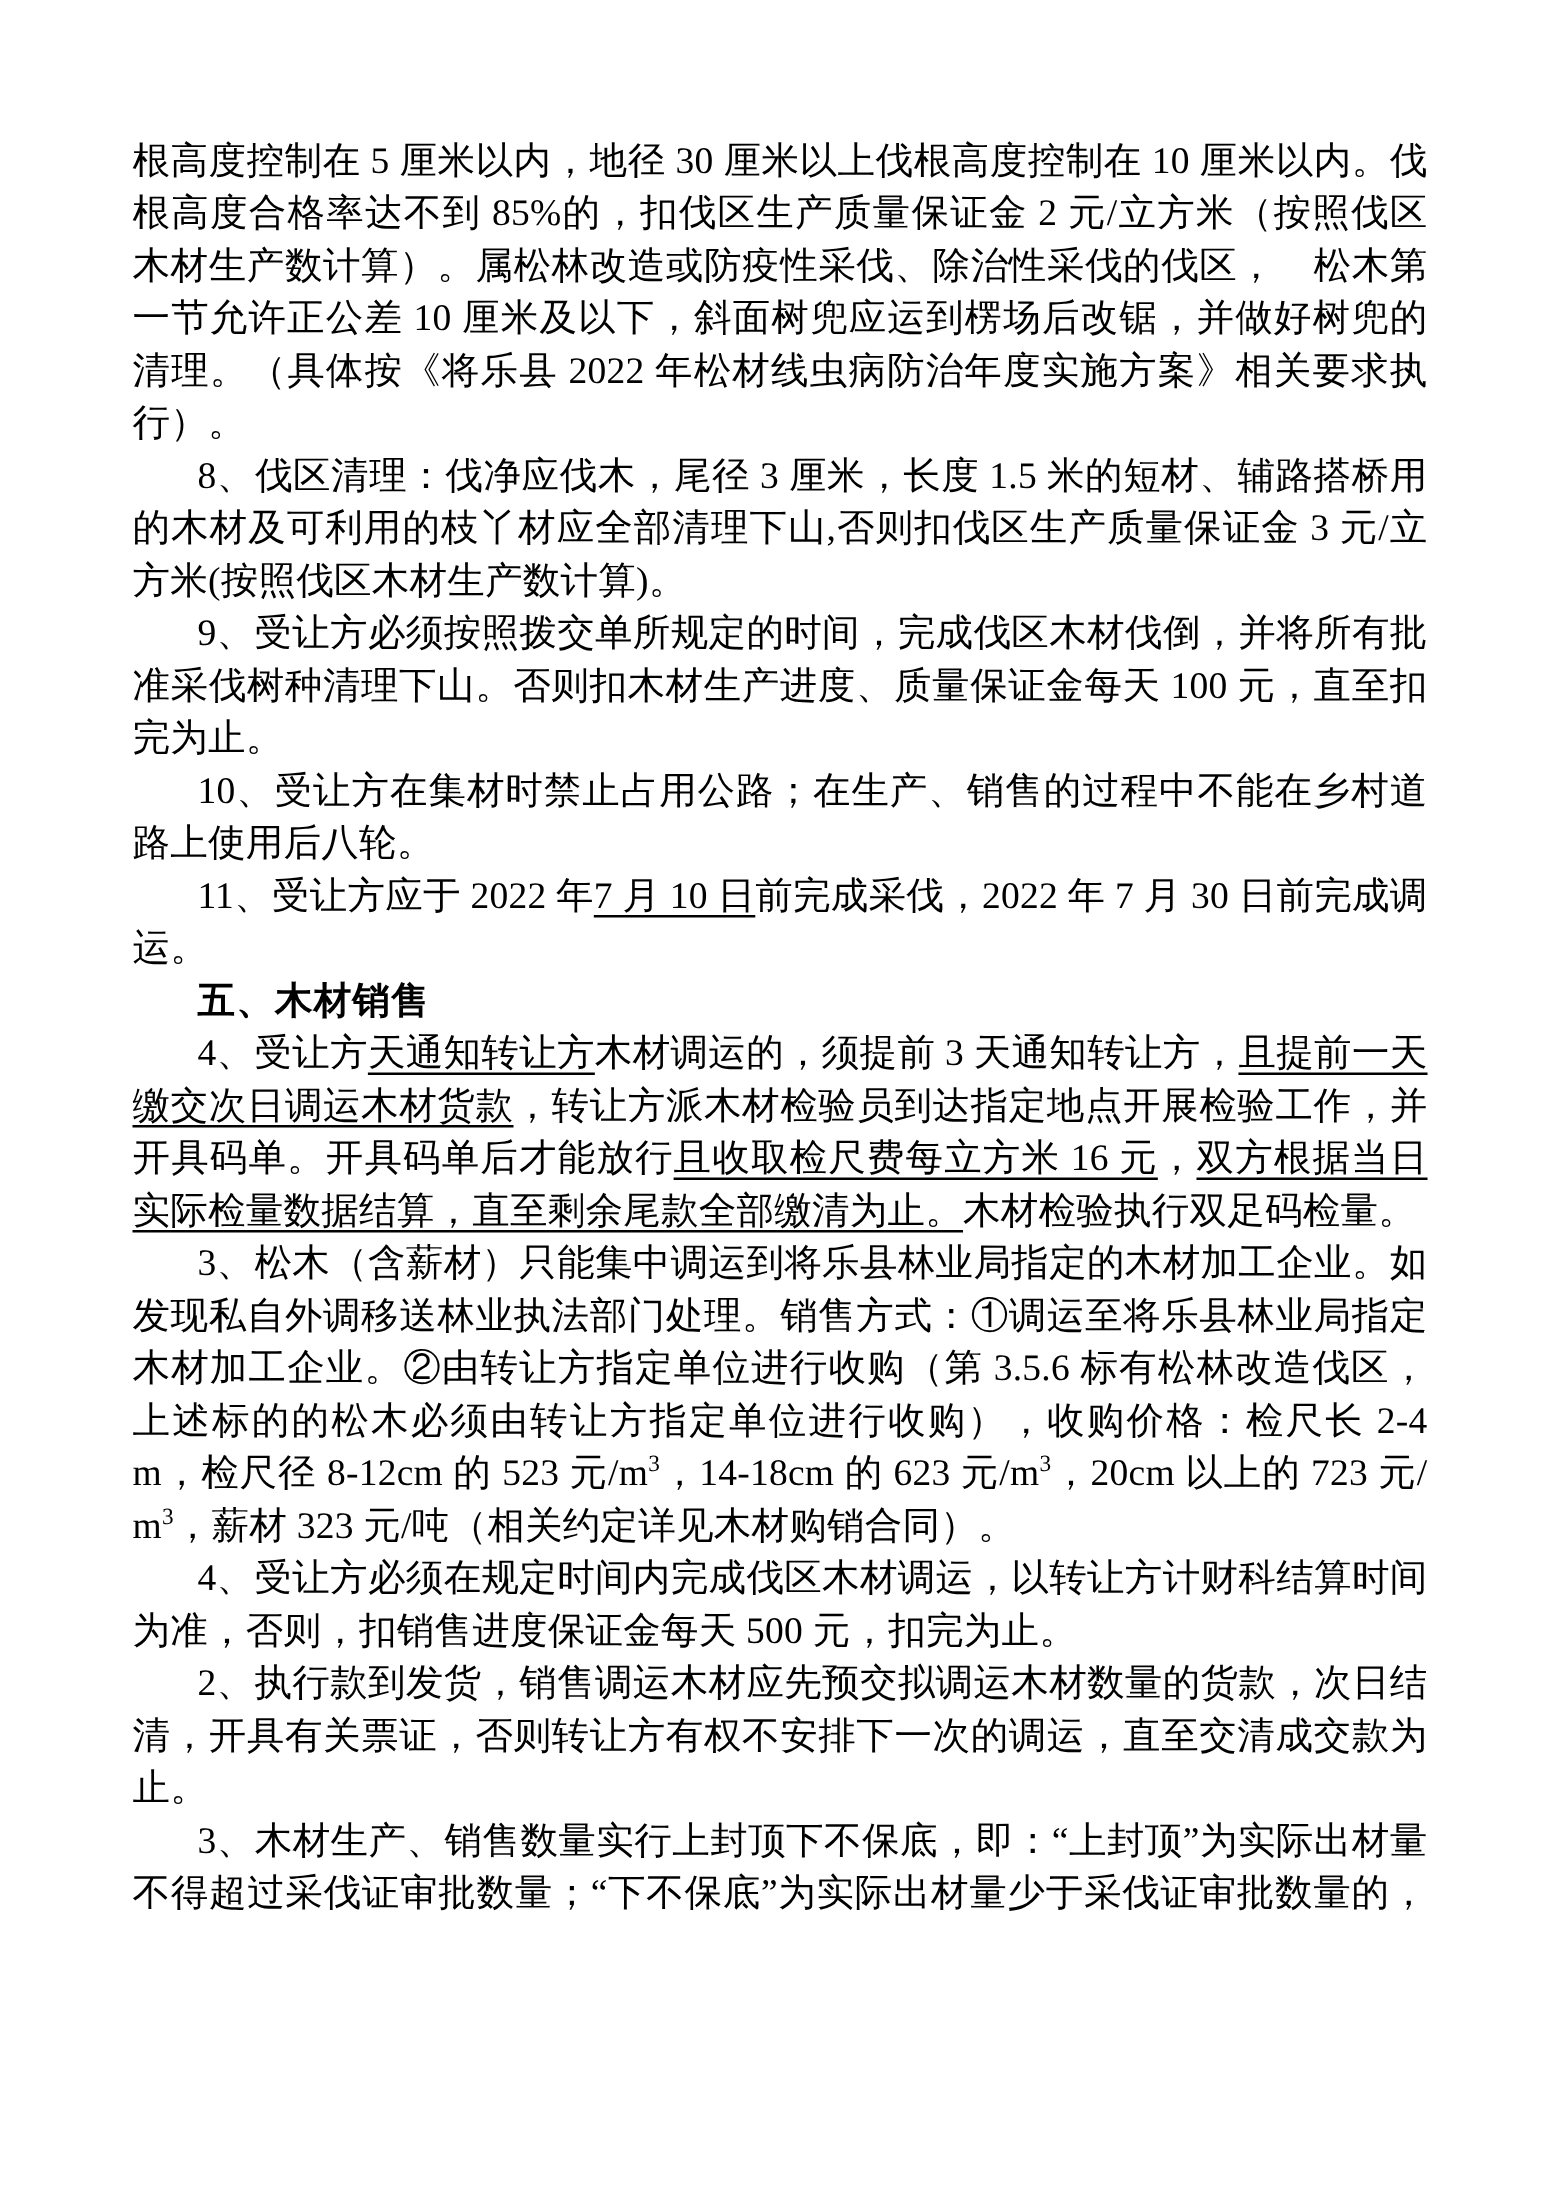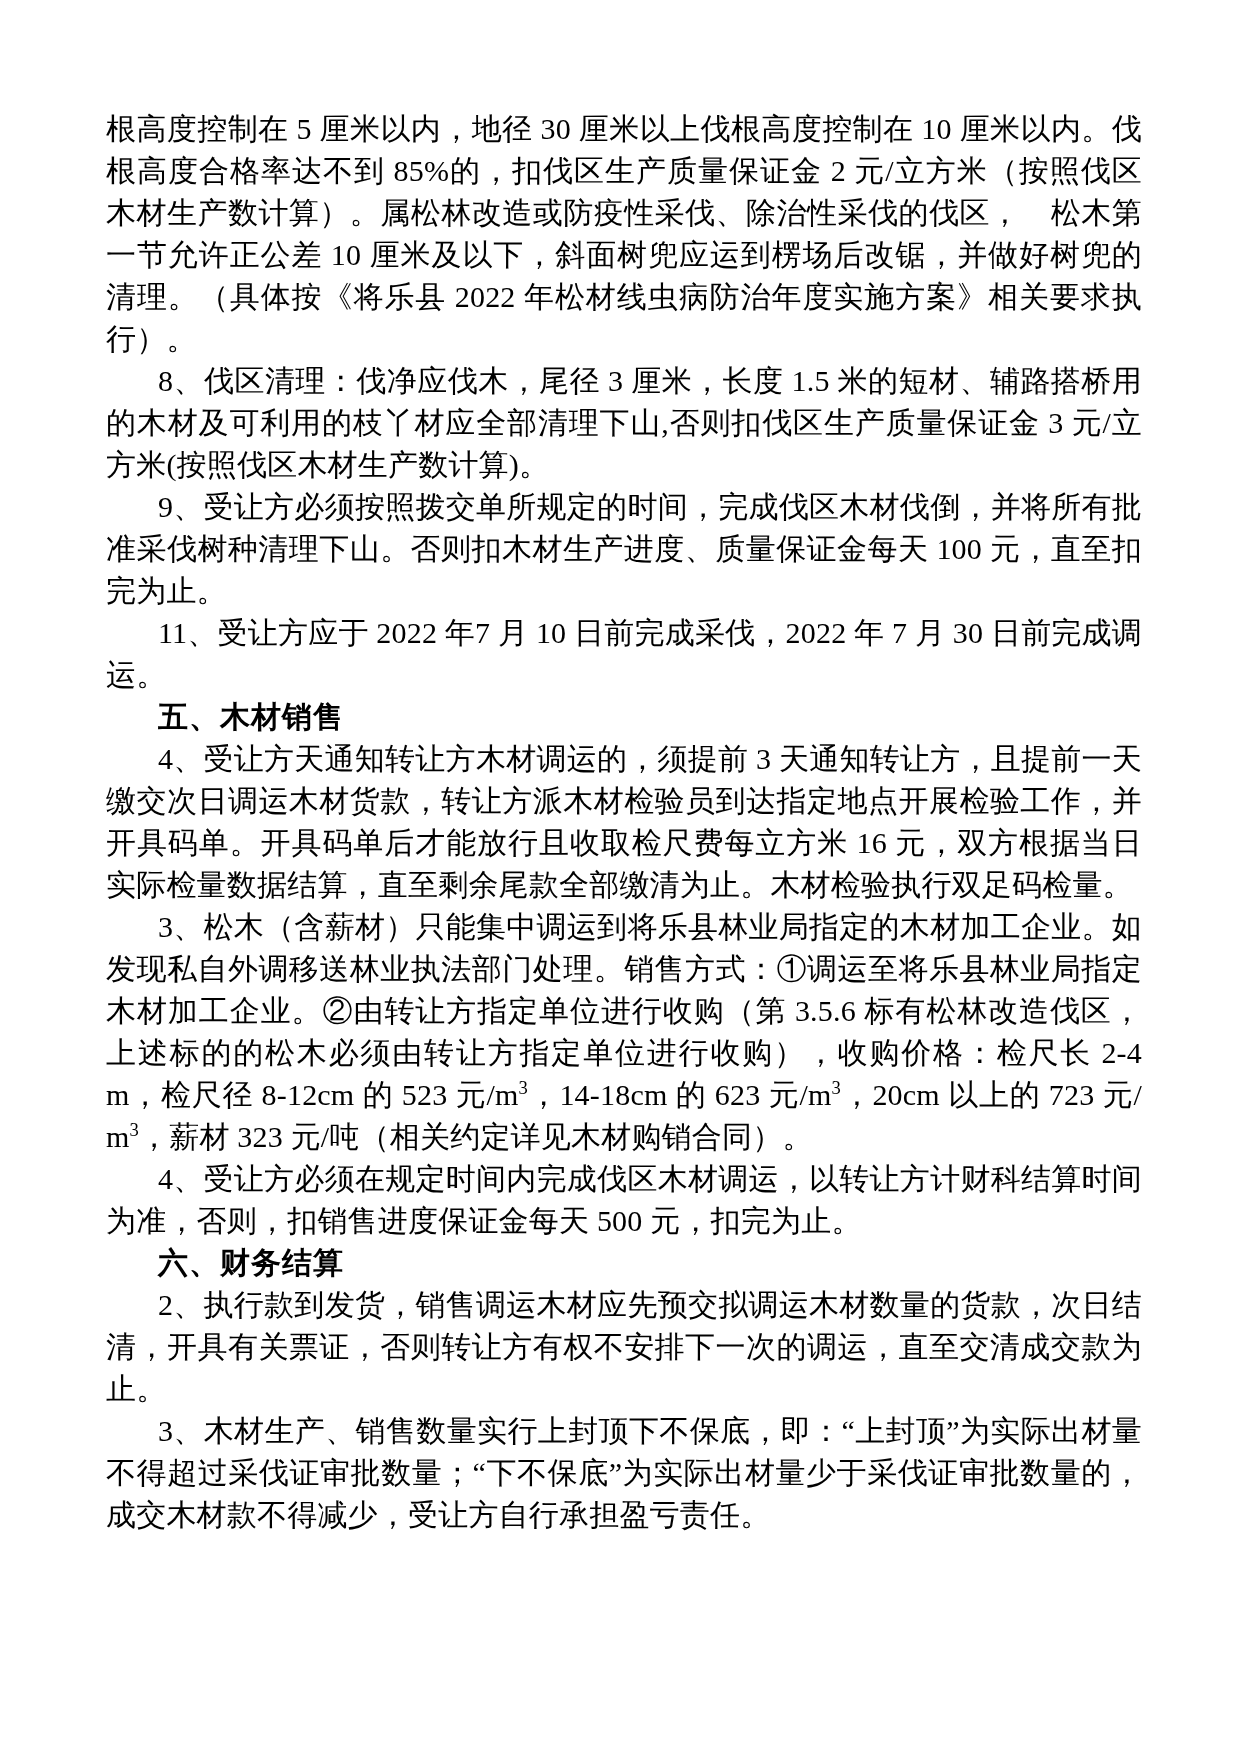--- a/index.html
+++ b/index.html
@@ -32,20 +32,21 @@
   }
   .para.indent {
     text-indent: 52px;
   }
   .para.heading {
     font-family: "Liberation Sans", "DejaVu Sans", sans-serif;
     font-weight: bold;
     letter-spacing: 1px;
   }
   .ul {
+    text-decoration: underline;
     text-decoration-thickness: 2px;
     text-underline-offset: 6px;
   }
   sup.sup3 {
     font-size: 0.62em;
     vertical-align: super;
     line-height: 0;
   }
   .footer {
     position: absolute;
@@ -60,23 +61,23 @@
   }
 </style>
 </head>
 <body>
 
 <div class="page">
   <div class="doc-body">
       <p class="para"><span>根高度控制在 5 厘米以内，地径 30 厘米以上伐根高度控制在 10 厘米以内。伐根高度合格率达不到 85%的，扣伐区生产质量保证金 2 元/立方米（按照伐区木材生产数计算）。属松林改造或防疫性采伐、除治性采伐的伐区，　松木第一节允许正公差 10 厘米及以下，斜面树兜应运到楞场后改锯，并做好树兜的清理。（具体按《将乐县 2022 年松材线虫病防治年度实施方案》相关要求执行）。</span></p>
       <p class="para indent"><span>8、伐区清理：伐净应伐木，尾径 3 厘米，长度 1.5 米的短材、辅路搭桥用的木材及可利用的枝丫材应全部清理下山,否则扣伐区生产质量保证金 3 元/立方米(按照伐区木材生产数计算)。</span></p>
       <p class="para indent"><span>9、受让方必须按照拨交单所规定的时间，完成伐区木材伐倒，并将所有批准采伐树种清理下山。否则扣木材生产进度、质量保证金每天 100 元，直至扣完为止。</span></p>
+      <p class="para indent"><span>10、受让方在集材时禁止占用公路；在生产、销售的过程中不能在乡村道路上使用后八轮。</span></p>
       <p class="para indent"><span>11、受让方应于 2022 年</span><span class="ul">7 月 10 日</span><span>前完成采伐，2022 年 7 月 30 日前完成调运。</span></p>
       <p class="para indent heading"><span>五、木材销售</span></p>
       <p class="para indent"><span>4、受让方</span><span class="ul">天通知转让方</span><span>木材调运的，须提前 3 天通知转让方，</span><span class="ul">且提前一天缴交次日调运木材货款</span><span>，转让方派木材检验员到达指定地点开展检验工作，并开具码单。开具码单后才能放行</span><span class="ul">且收取检尺费每立方米 16 元</span><span>，</span><span class="ul">双方根据当日实际检量数据结算，直至剩余尾款全部缴清为止。</span><span>木材检验执行双足码检量。</span></p>
       <p class="para indent"><span>3、松木（含薪材）只能集中调运到将乐县林业局指定的木材加工企业。如发现私自外调移送林业执法部门处理。销售方式：①调运至将乐县林业局指定木材加工企业。②由转让方指定单位进行收购（第 3.5.6 标有松林改造伐区，上述标的的松木必须由转让方指定单位进行收购），收购价格：检尺长 2-4m，检尺径 8-12cm 的 523 元/m</span><sup class="sup3">3</sup><span>，14-18cm 的 623 元/m</span><sup class="sup3">3</sup><span>，20cm 以上的 723 元/m</span><sup class="sup3">3</sup><span>，薪材 323 元/吨（相关约定详见木材购销合同）。</span></p>
       <p class="para indent"><span>4、受让方必须在规定时间内完成伐区木材调运，以转让方计财科结算时间为准，否则，扣销售进度保证金每天 500 元，扣完为止。</span></p>
-      <p class="para indent heading"><span>六、财务结算</span></p>
       <p class="para indent"><span>2、执行款到发货，销售调运木材应先预交拟调运木材数量的货款，次日结清，开具有关票证，否则转让方有权不安排下一次的调运，直至交清成交款为止。</span></p>
       <p class="para indent"><span>3、木材生产、销售数量实行上封顶下不保底，即：“上封顶”为实际出材量不得超过采伐证审批数量；“下不保底”为实际出材量少于采伐证审批数量的，成交木材款不得减少，受让方自行承担盈亏责任。</span></p>
     </div>
   <div class="footer">- 3 -</div>
 </div>
 
 </body></html>

